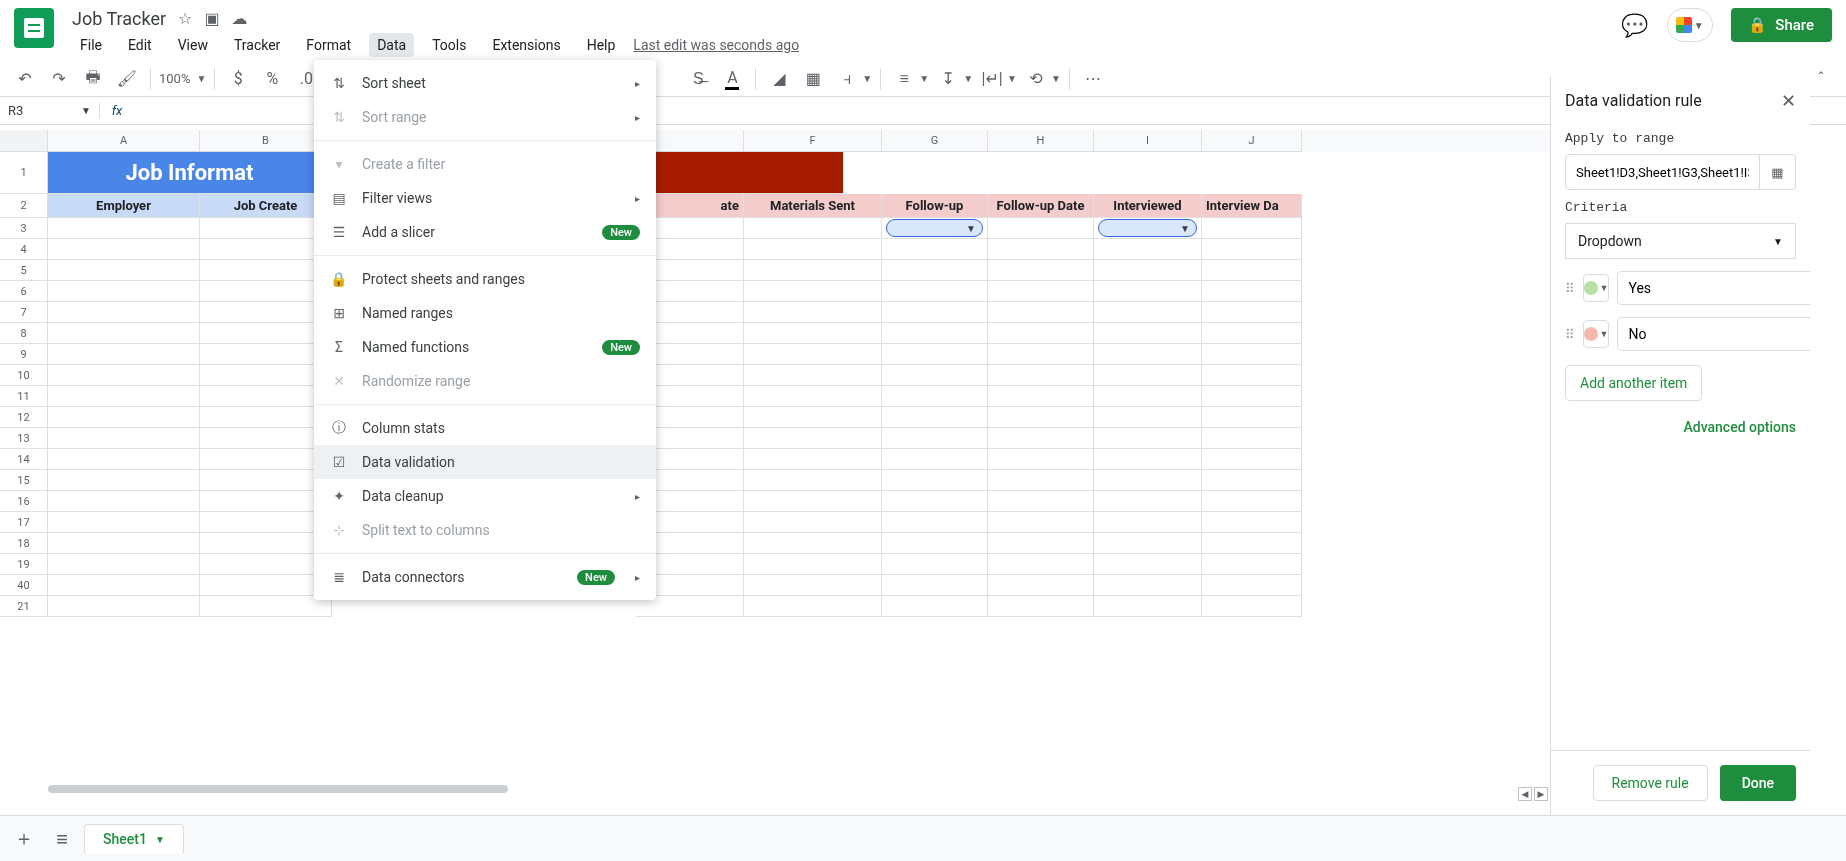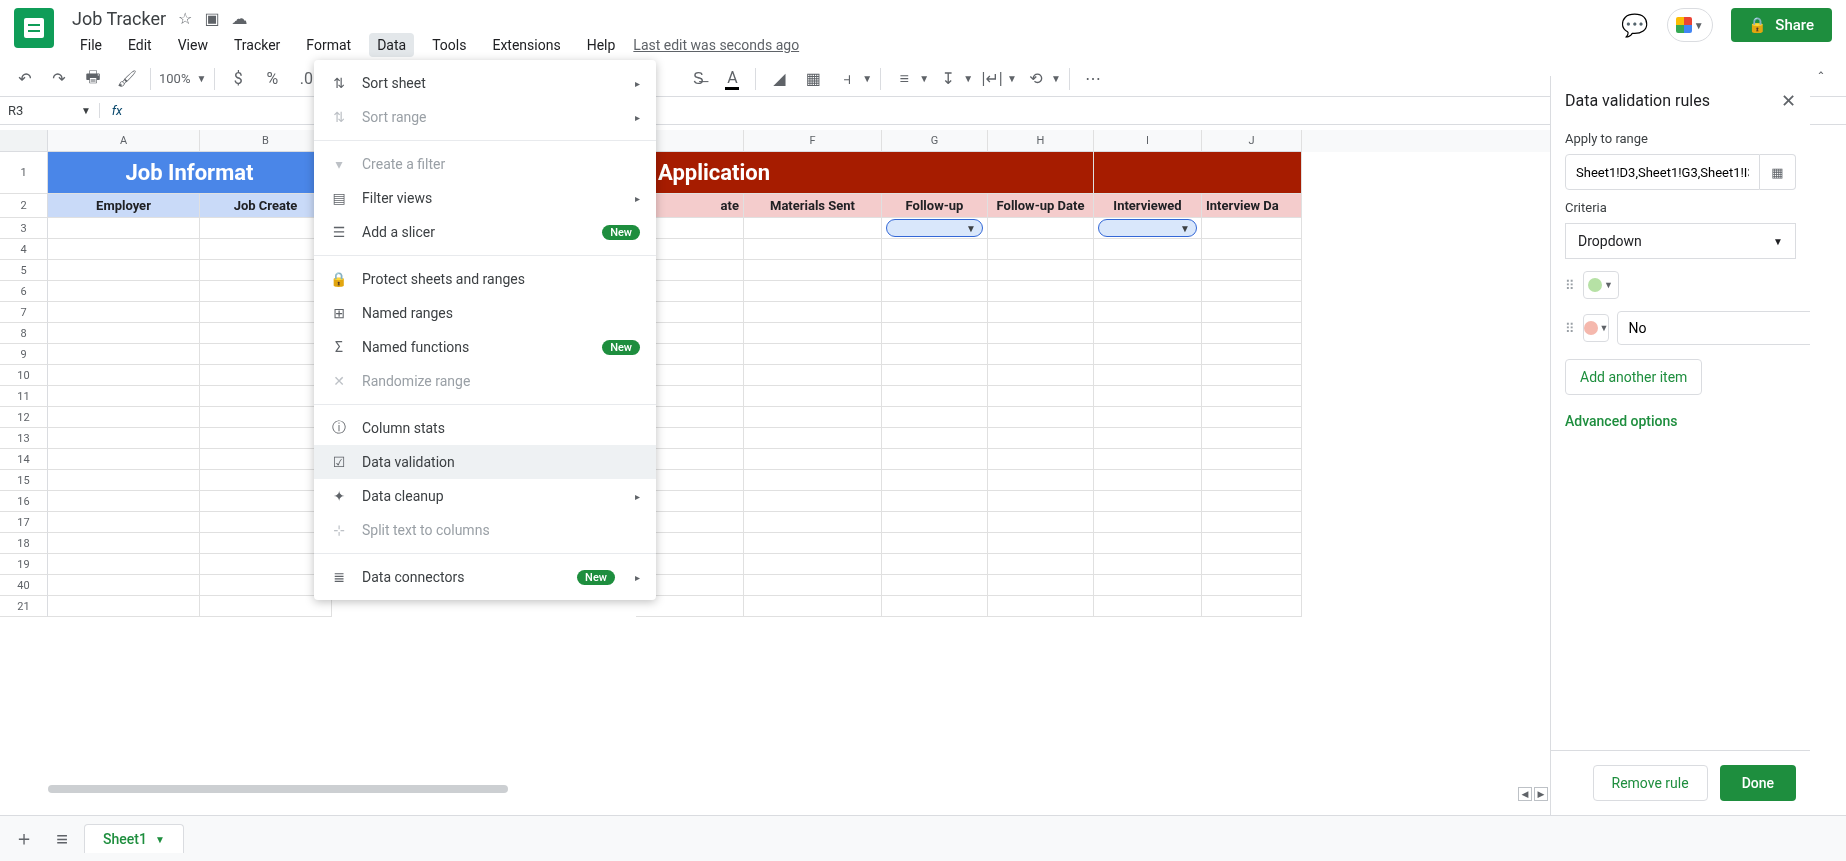--- a/index.html
+++ b/index.html
@@ -84,35 +84,35 @@
   .dd-item.disabled .dd-icon { color:#bdc1c6; }
   .dd-arrow { margin-left:auto; font-size:10px; color:#5f6368; }
   .dd-sep { height:1px; background:#e8eaed; margin:6px 0; }
   .dd-new { margin-left:auto; background:#1e8e3e; color:#fff; border-radius:10px; font-size:11px; padding:1px 8px; font-weight:500; }
 
   
   .side-panel { position:absolute; right:36px; top:76px; width:260px; bottom:46px; border-left:1px solid #dadce0; background:#fff; display:flex; flex-direction:column; }
   .sp-header { display:flex; align-items:center; justify-content:space-between; padding:14px 14px 10px 14px; font-size:16px; }
   .sp-close { color:#5f6368; font-size:18px; }
   .sp-body { padding:0 14px; flex:1; overflow:auto; }
-  .sp-label { font-size:13px; color:#3c4043; margin:10px 0 8px; }
+  .sp-label { font-size:13px; color:#3c4043; margin:10px 0 8px;font-family:Liberation Mono, monospace; }
   .sp-range { display:flex; }
   .sp-range input { flex:1; height:36px; border:1px solid #dadce0; border-radius:4px 0 0 4px; padding:0 10px; font-size:13px; }
   .sp-range-btn { width:36px; border:1px solid #dadce0; border-left:none; border-radius:0 4px 4px 0; display:flex; align-items:center; justify-content:center; color:#5f6368; }
   .sp-select { width:100%; height:36px; border:1px solid #dadce0; border-radius:0; display:flex; align-items:center; justify-content:space-between; padding:0 12px; font-size:14px; }
 
   .sp-option-row { display:flex; align-items:center; gap:8px; margin-top:12px; }
   .drag-handle { color:#9aa0a6; cursor:grab; }
   .color-chip { width:36px; height:28px; border:1px solid #dadce0; border-radius:4px; display:flex; align-items:center; justify-content:center; gap:2px; }
   .color-dot { width:14px; height:14px; border-radius:50%; }
   .chip-caret-s { font-size:9px; color:#5f6368; }
   .sp-option-row input { flex:1; height:34px; border:1px solid #dadce0; border-radius:4px; padding:0 10px; font-size:14px; }
 
   .sp-link-btn { margin-top:14px; border:1px solid #dadce0; border-radius:4px; padding:9px 14px; display:inline-block; color:#1e8e3e; font-size:14px; }
-  .sp-adv { margin-top:18px; color:#1e8e3e; font-size:14px; font-weight:500; }
+  .sp-adv { margin-top:18px; color:#1e8e3e; font-size:14px; font-weight:500;text-align:right; }
 
   .sp-footer { display:flex; justify-content:flex-end; gap:12px; padding:14px; border-top:1px solid #dadce0; }
   .btn-outline { border:1px solid #dadce0; background:#fff; color:#1e8e3e; border-radius:4px; padding:9px 18px; font-size:14px; }
   .btn-solid { background:#1e8e3e; color:#fff; border:none; border-radius:4px; padding:9px 22px; font-size:14px; font-weight:500; }
 
   
   .right-rail { position:absolute; right:0; top:76px; bottom:0; width:36px; display:flex; flex-direction:column; align-items:center; justify-content:flex-end; padding-bottom:10px; }
   .rail-explore { width:22px; height:22px; background:#5f6368; border-radius:4px 4px 0 0; clip-path: polygon(0 100%,0 40%,50% 0,100% 40%,100% 100%); }
 
   
@@ -224,21 +224,20 @@
     <div class="col-h cG">G</div>
     <div class="col-h cH">H</div>
     <div class="col-h cI">I</div>
     <div class="col-h cJ">J</div>
   </div>
 
   <div class="row r1">
     <div class="row-h">1</div>
     <div class="cell banner-blue" style="width:284px">Job Informat</div>
     <div class="cell" style="width:304px;border:none"></div>
-    <div class="cell banner-red" style="width:458px;justify-content:flex-start;padding-left:22px">Application</div>
     <div class="cell banner-red" style="width:208px;background:#a61c00"></div>
   </div>
 
   <div class="row r2">
     <div class="row-h">2</div>
     <div class="cell th-blue cA">Employer</div>
     <div class="cell th-blue cB">Job Create</div>
     <div class="cell cC" style="border:none"></div>
     <div class="cell cD" style="border:none"></div>
     <div class="cell th-red cE" style="justify-content:flex-end">ate</div>
@@ -583,21 +582,21 @@
   <div class="dd-item">
       <span class="dd-icon">≣</span>
       <span>Data connectors</span>
       <span class="dd-new">New</span>
       <span class="dd-arrow" style="margin-left:6px">▸</span>
     </div>
 </div>
 
 <div class="side-panel">
   <div class="sp-header">
-    <span>Data validation rules</span>
+    <span>Data validation rule</span>
     <span class="sp-close">✕</span>
   </div>
   <div class="sp-body">
     <div class="sp-label">Apply to range</div>
     <div class="sp-range">
       <input type="text" value="Sheet1!D3,Sheet1!G3,Sheet1!I3,She" style="">
       <div class="sp-range-btn">
           <span>▦</span>
         </div>
     </div>
@@ -607,20 +606,21 @@
       <span>Dropdown</span>
       <span class="caret">▼</span>
     </div>
 
     <div class="sp-option-row">
       <span class="drag-handle">⠿</span>
       <div class="color-chip">
           <span class="color-dot" style="background:#b6e1a5"></span>
           <span class="chip-caret-s">▼</span>
         </div>
+      <input type="text" value="Yes" style="">
 
     </div>
     <div class="sp-option-row">
       <span class="drag-handle">⠿</span>
       <div class="color-chip">
           <span class="color-dot" style="background:#f5b8ad"></span>
           <span class="chip-caret-s">▼</span>
         </div>
       <input type="text" value="No" style="">
 

